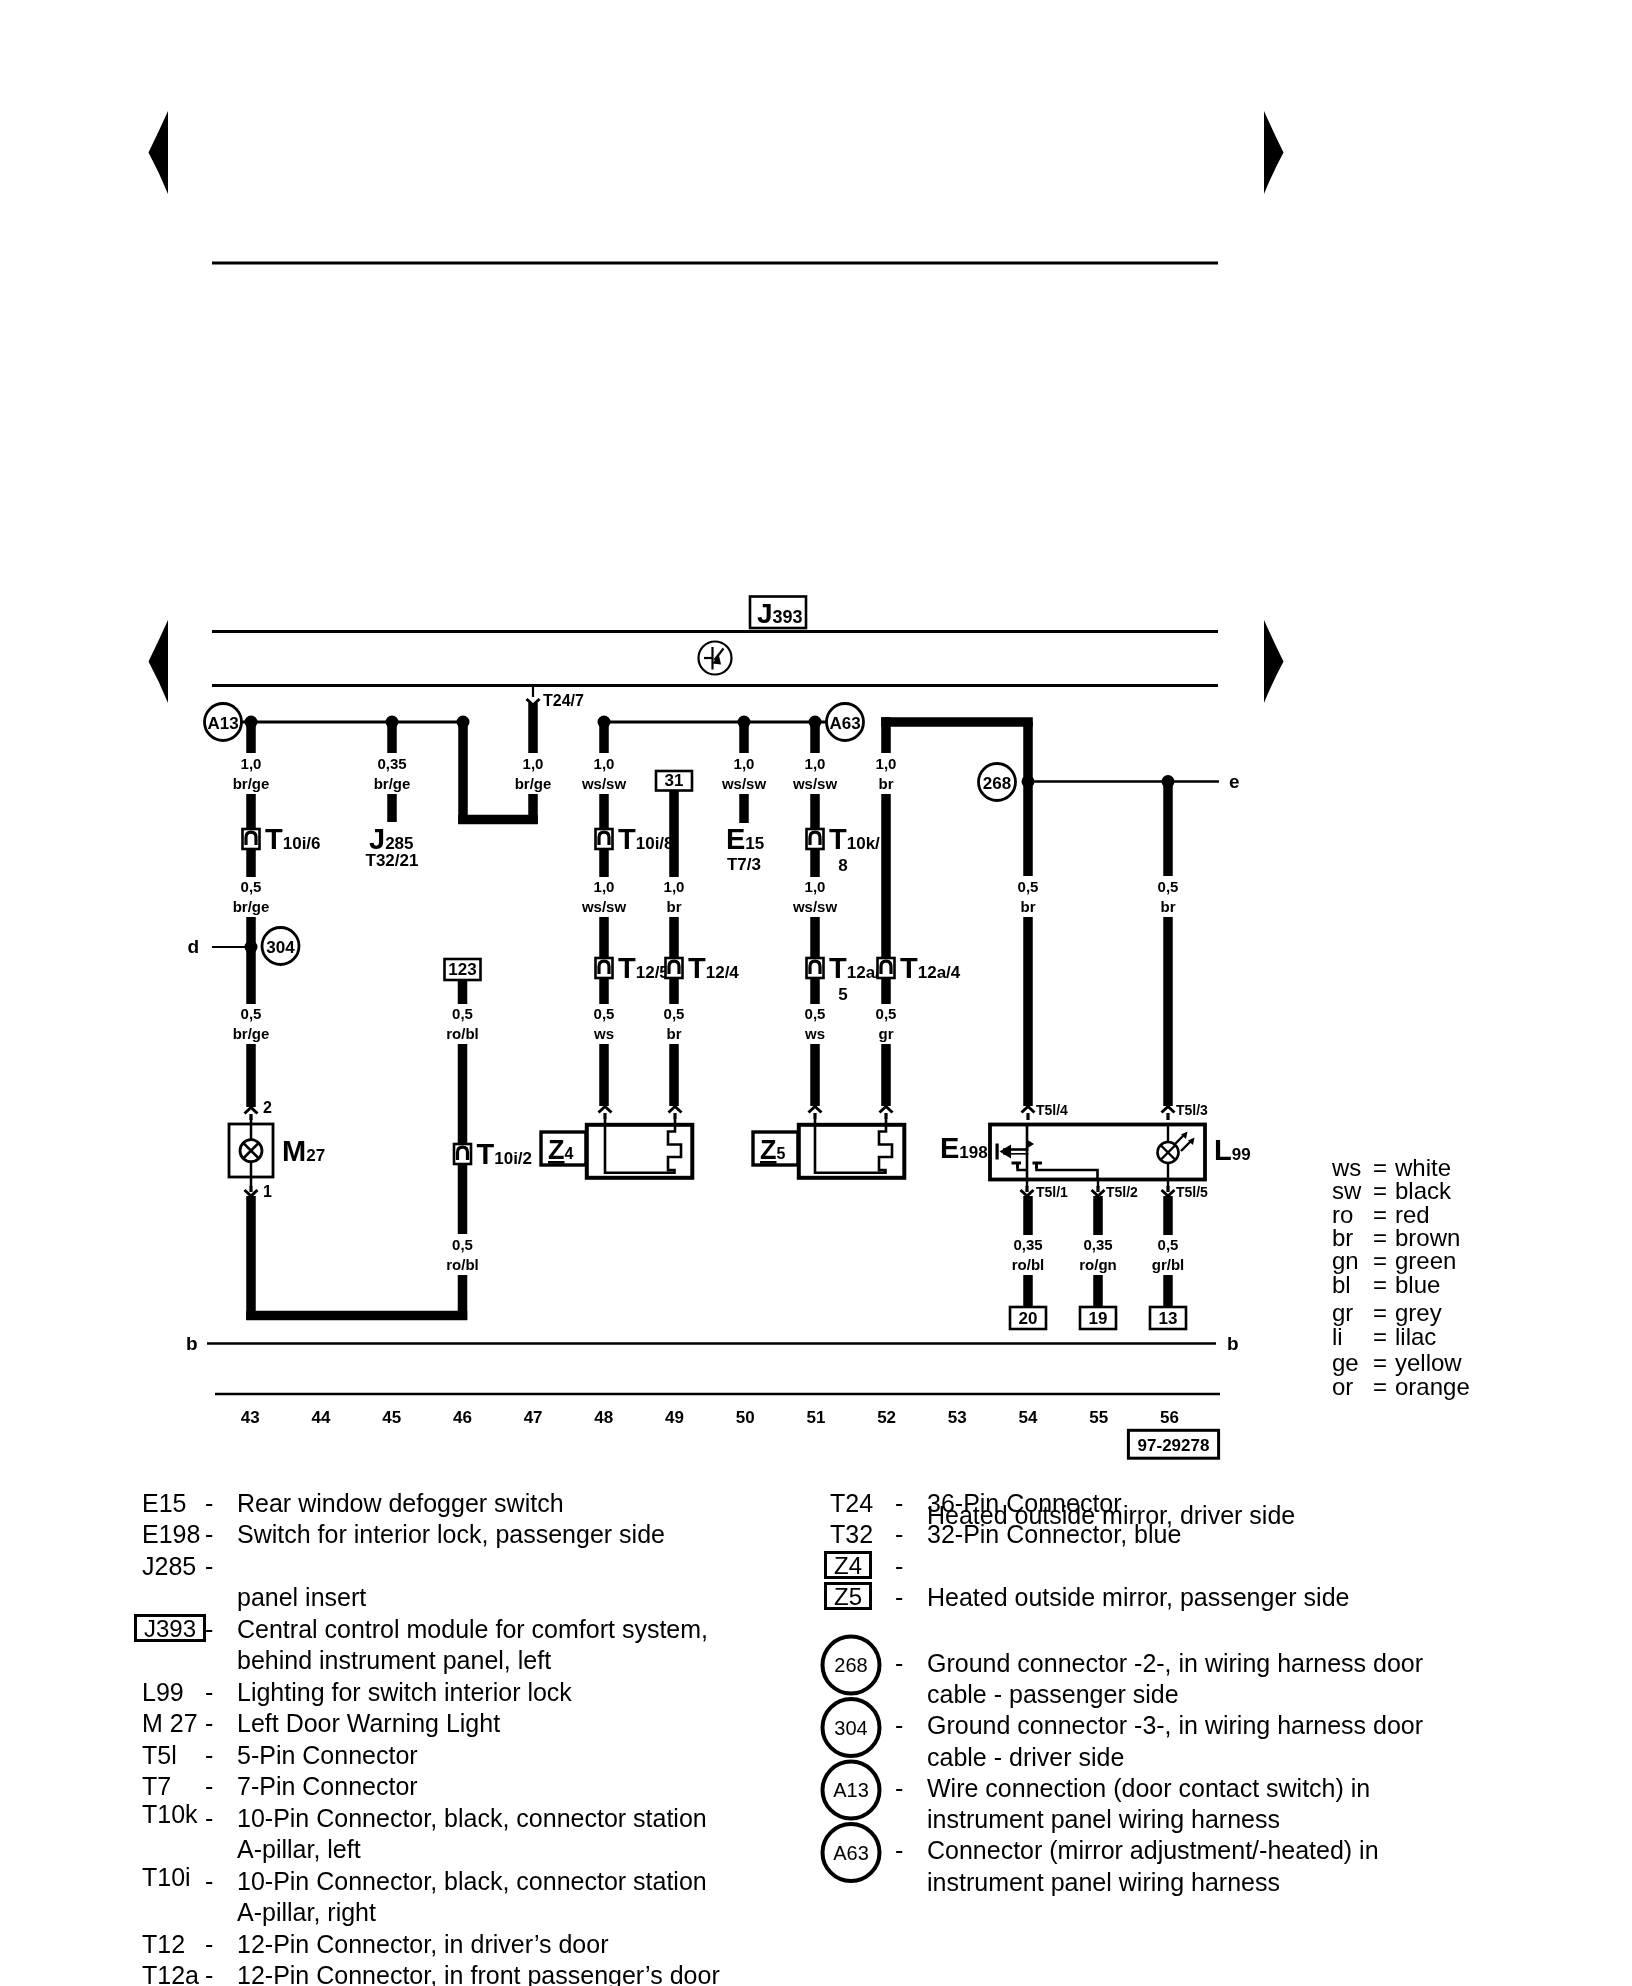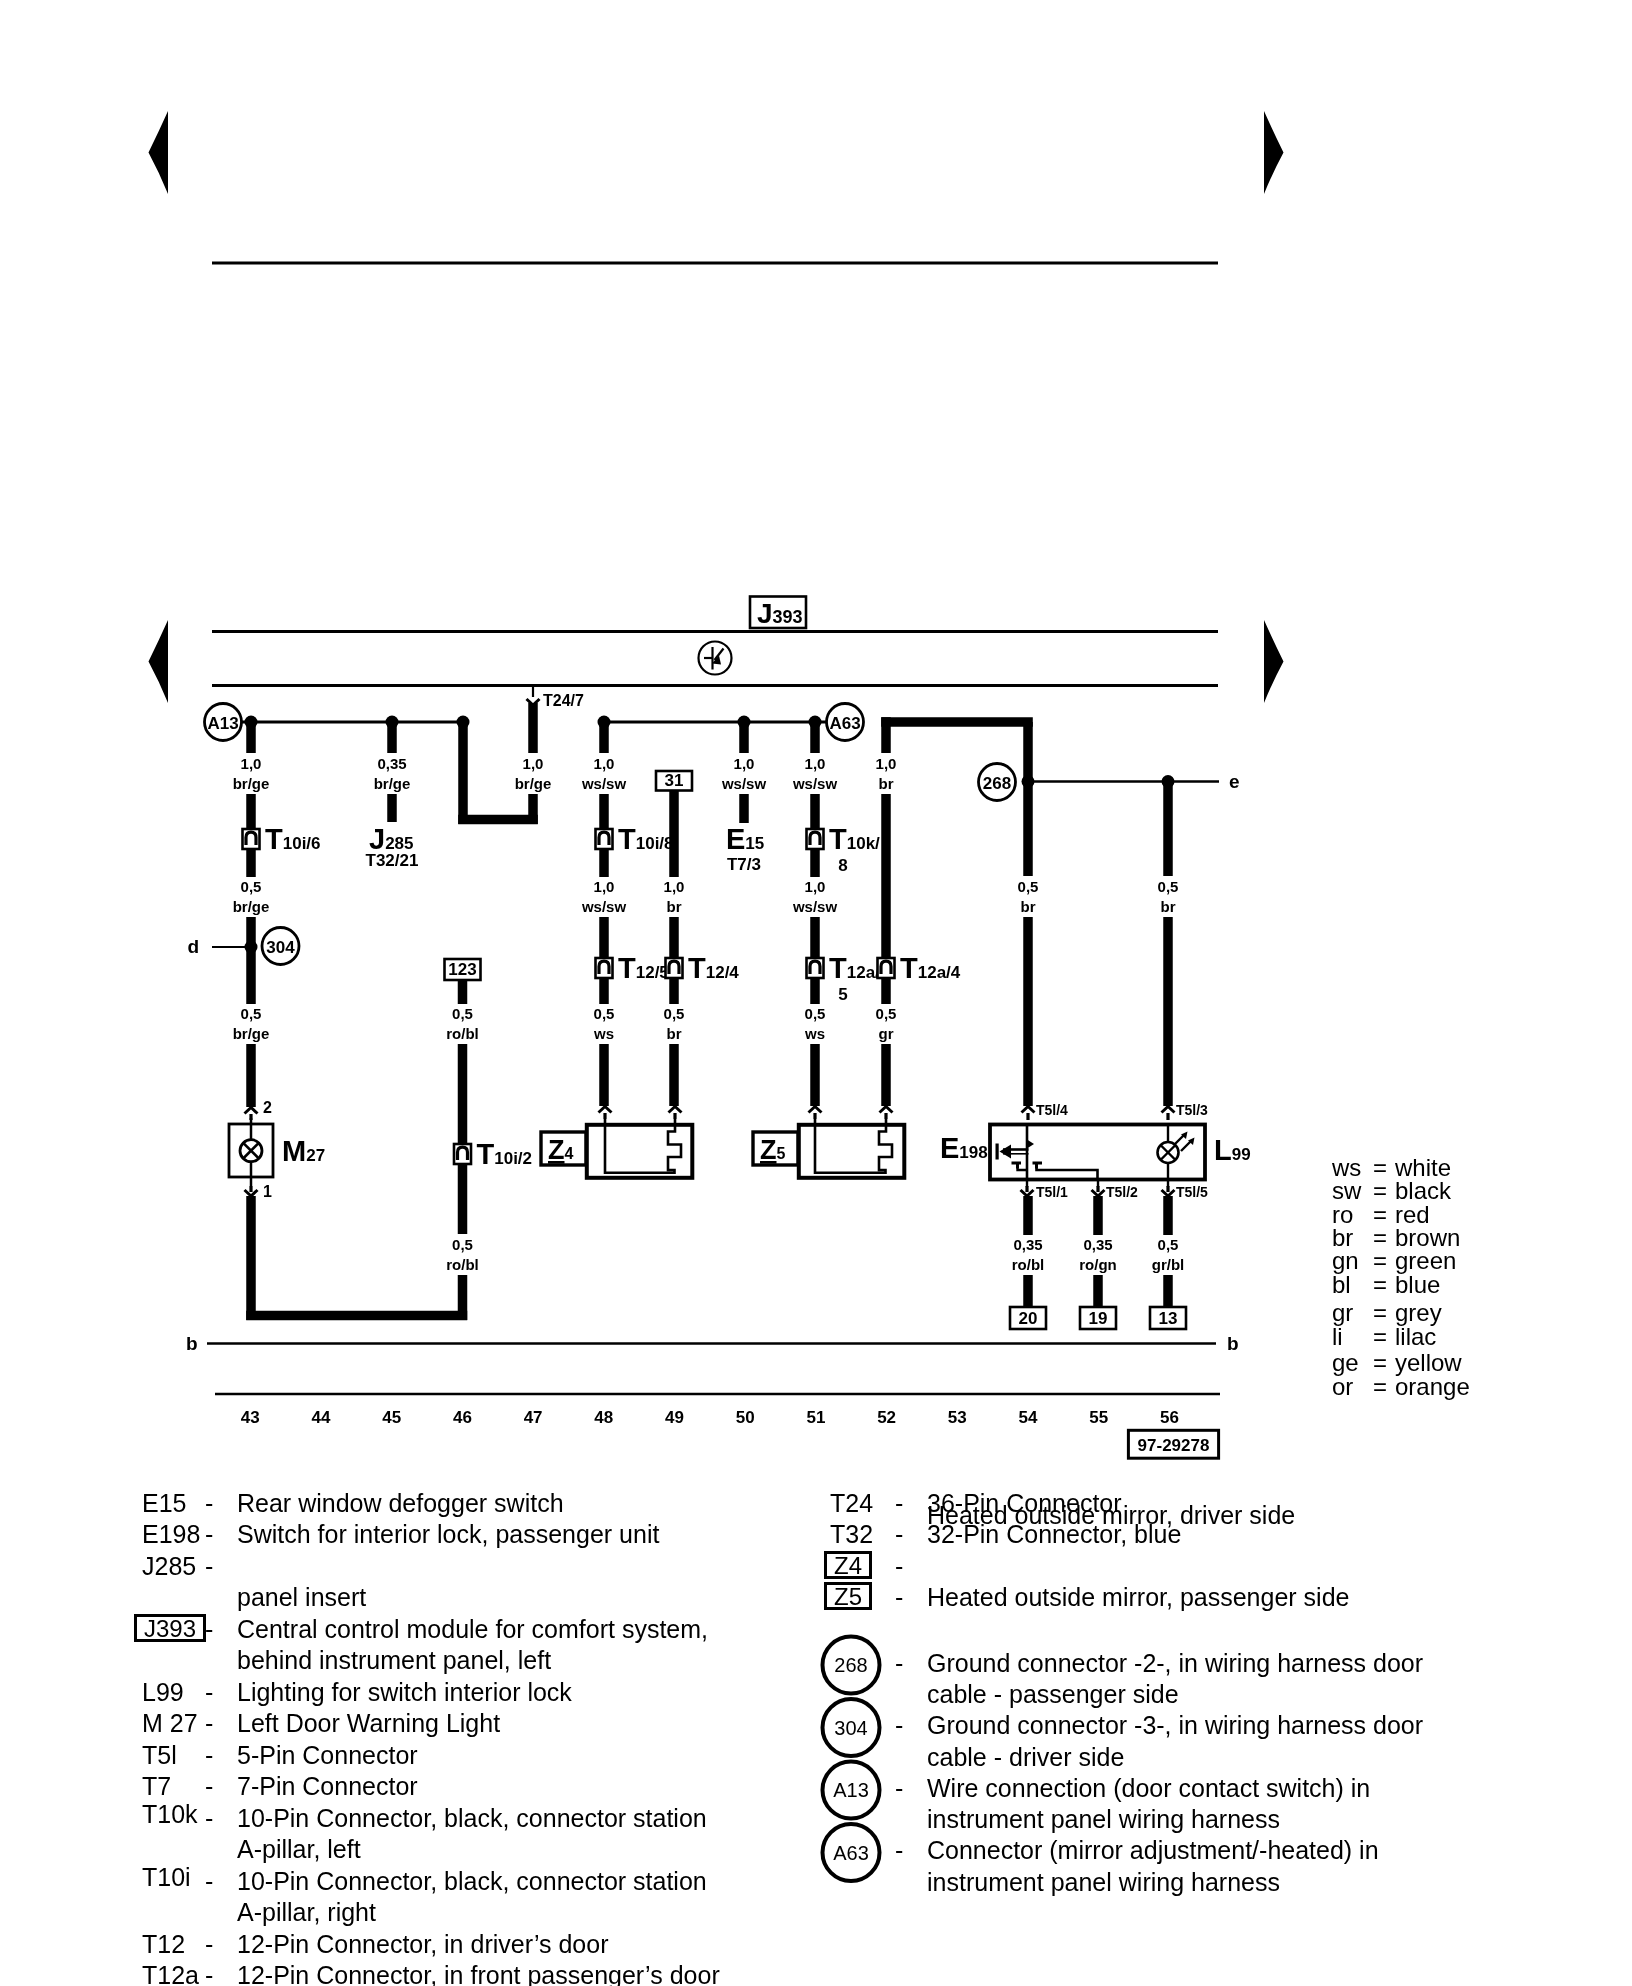--- a/index.html
+++ b/index.html
@@ -291,21 +291,21 @@
 <div class="lg" style="left:1332px;top:1272.7px"><span class="la">bl</span><span class="le">=</span>blue</div>
 <div class="lg" style="left:1332px;top:1301.2px"><span class="la">gr</span><span class="le">=</span>grey</div>
 <div class="lg" style="left:1332px;top:1324.6px"><span class="la">li</span><span class="le">=</span>lilac</div>
 <div class="lg" style="left:1332px;top:1351.2px"><span class="la">ge</span><span class="le">=</span>yellow</div>
 <div class="lg" style="left:1332px;top:1374.6px"><span class="la">or</span><span class="le">=</span>orange</div>
 <div class="ls" style="left:142px;top:1490.8px">E15</div>
 <div class="ls" style="left:205px;top:1490.8px">-</div>
 <div class="ls" style="left:237px;top:1490.8px">Rear window defogger switch</div>
 <div class="ls" style="left:142px;top:1522.3px">E198</div>
 <div class="ls" style="left:205px;top:1522.3px">-</div>
-<div class="ls" style="left:237px;top:1522.3px">Switch for interior lock, passenger unit</div>
+<div class="ls" style="left:237px;top:1522.3px">Switch for interior lock, passenger side</div>
 <div class="ls" style="left:142px;top:1553.8px">J285</div>
 <div class="ls" style="left:205px;top:1553.8px">-</div>
 <div class="ls" style="left:237px;top:1585.3px">panel insert</div>
 <div class="lbx" style="left:134px;top:1613.8px">J393</div>
 <div class="ls" style="left:205px;top:1616.8px">-</div>
 <div class="ls" style="left:237px;top:1616.8px">Central control module for comfort system,</div>
 <div class="ls" style="left:237px;top:1648.3px">behind instrument panel, left</div>
 <div class="ls" style="left:142px;top:1679.8px">L99</div>
 <div class="ls" style="left:205px;top:1679.8px">-</div>
 <div class="ls" style="left:237px;top:1679.8px">Lighting for switch interior lock</div>

